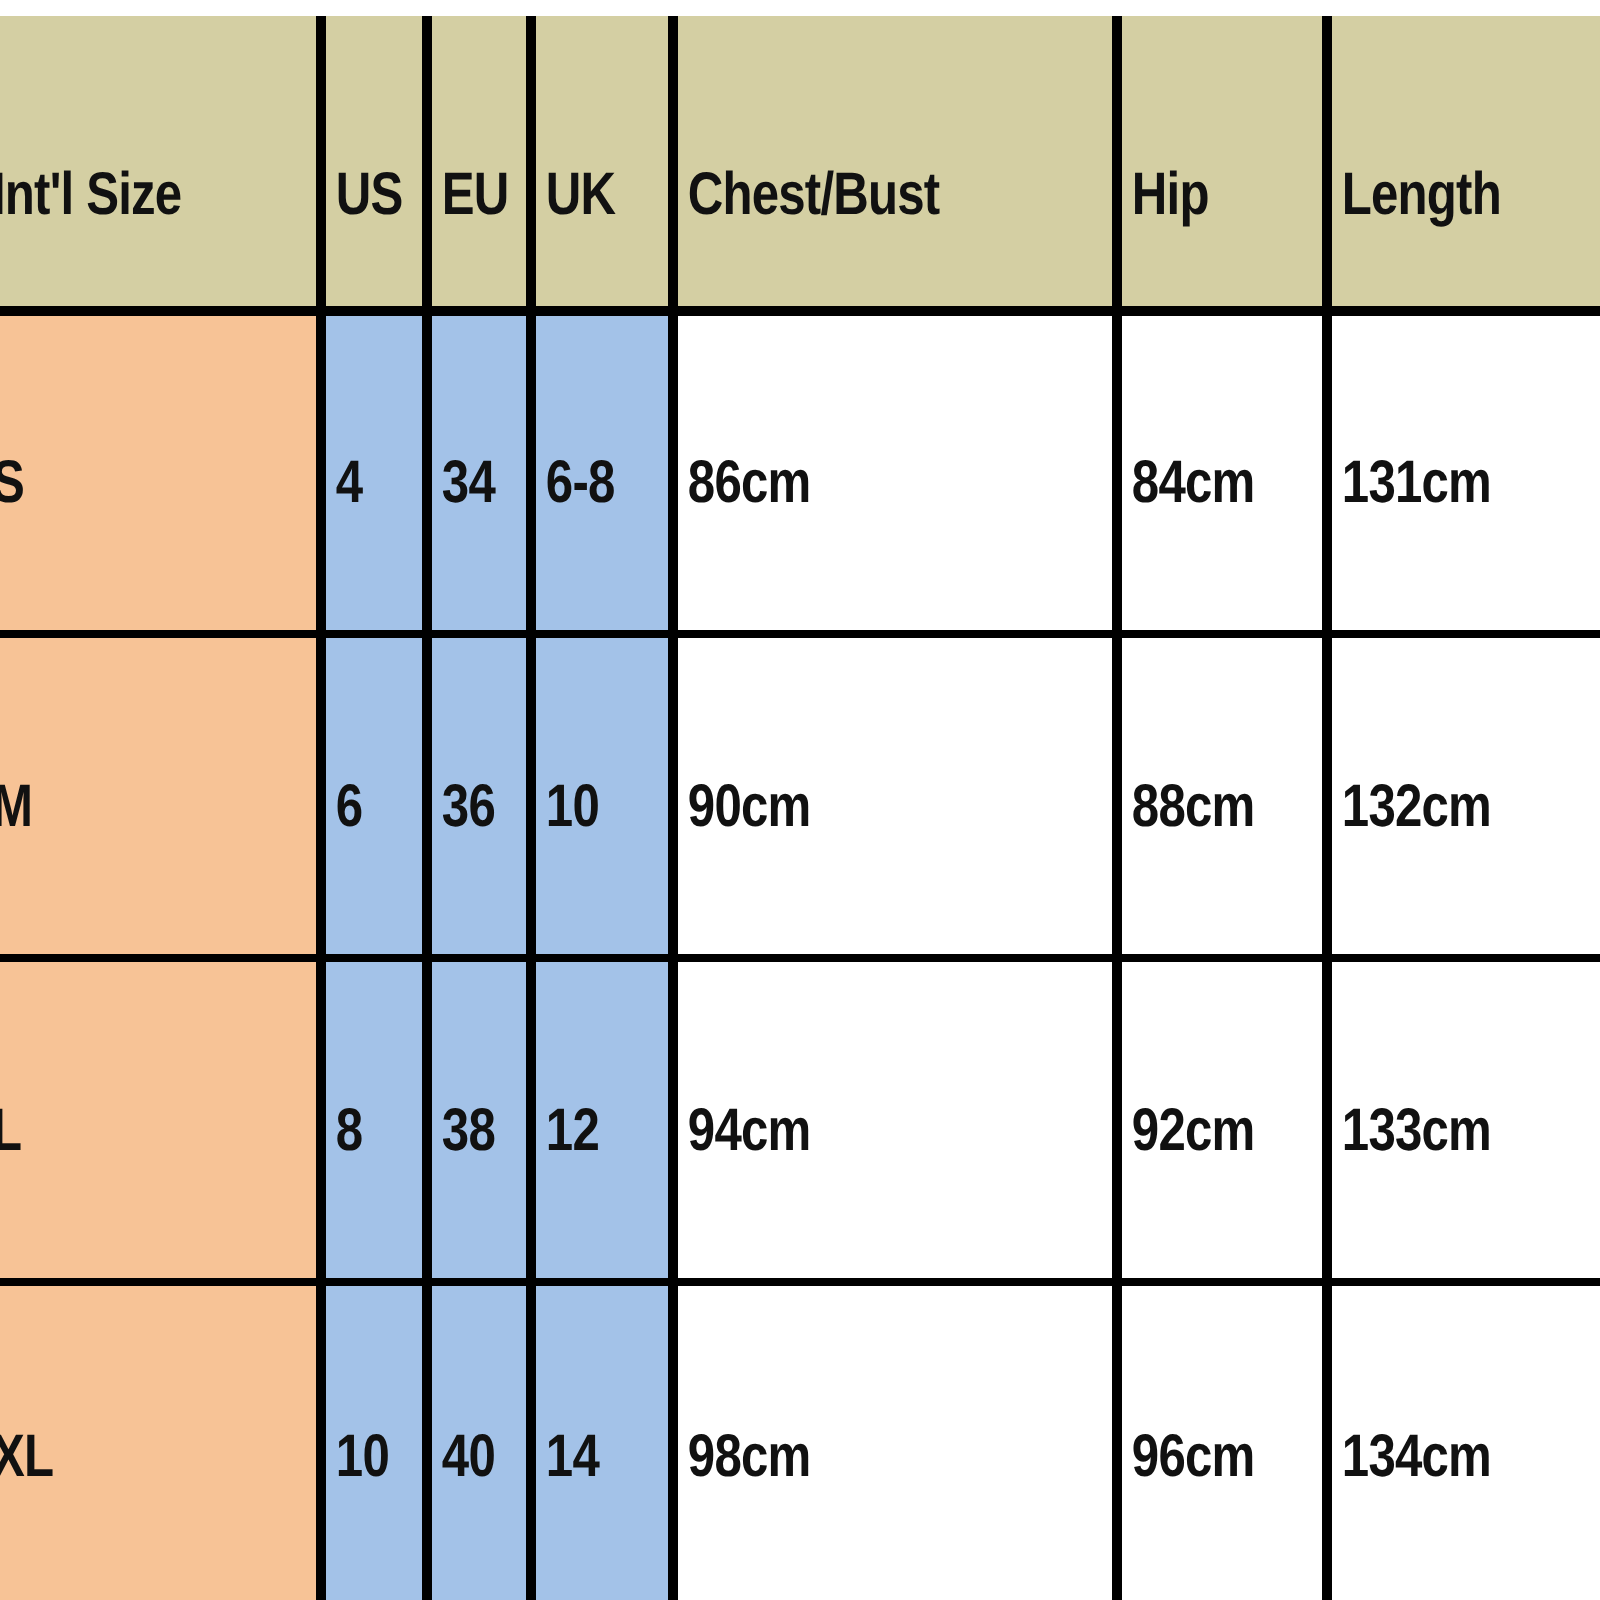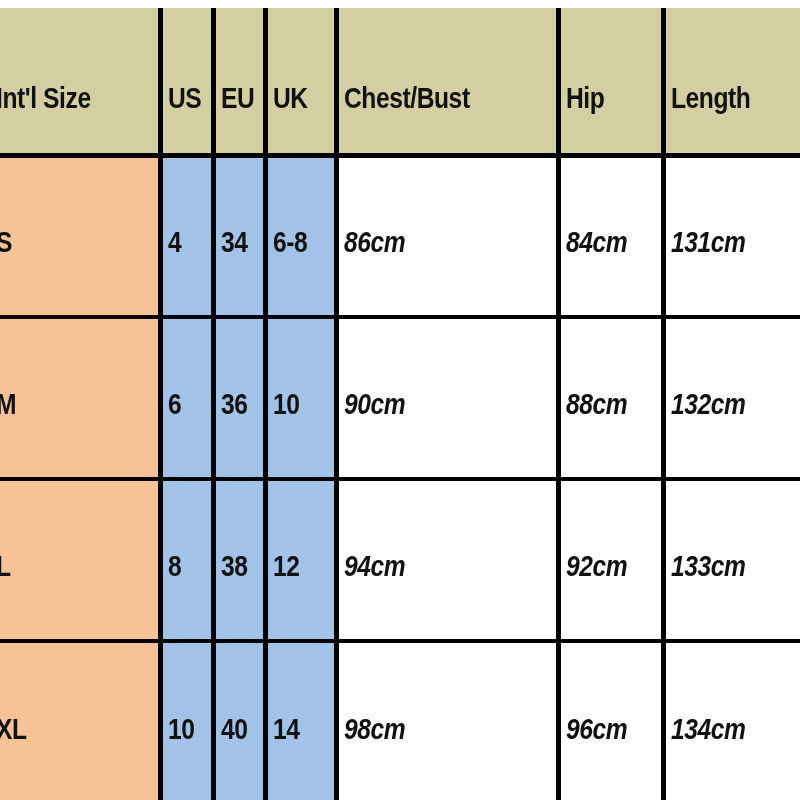--- a/index.html
+++ b/index.html
@@ -82,21 +82,20 @@
   }
   td.col-us,
   td.col-eu,
   td.col-uk {
     background: #a3c2e8;
   }
   td.col-chest,
   td.col-hip,
   td.col-length {
     background: #ffffff;
-    font-style: italic;
   }
 
   
   .chart-table th:first-child,
   .chart-table td:first-child {
     border-left: none;
   }
   .chart-table th:first-child .cell-text,
   .chart-table td:first-child .cell-text {
     padding-left: 0;

